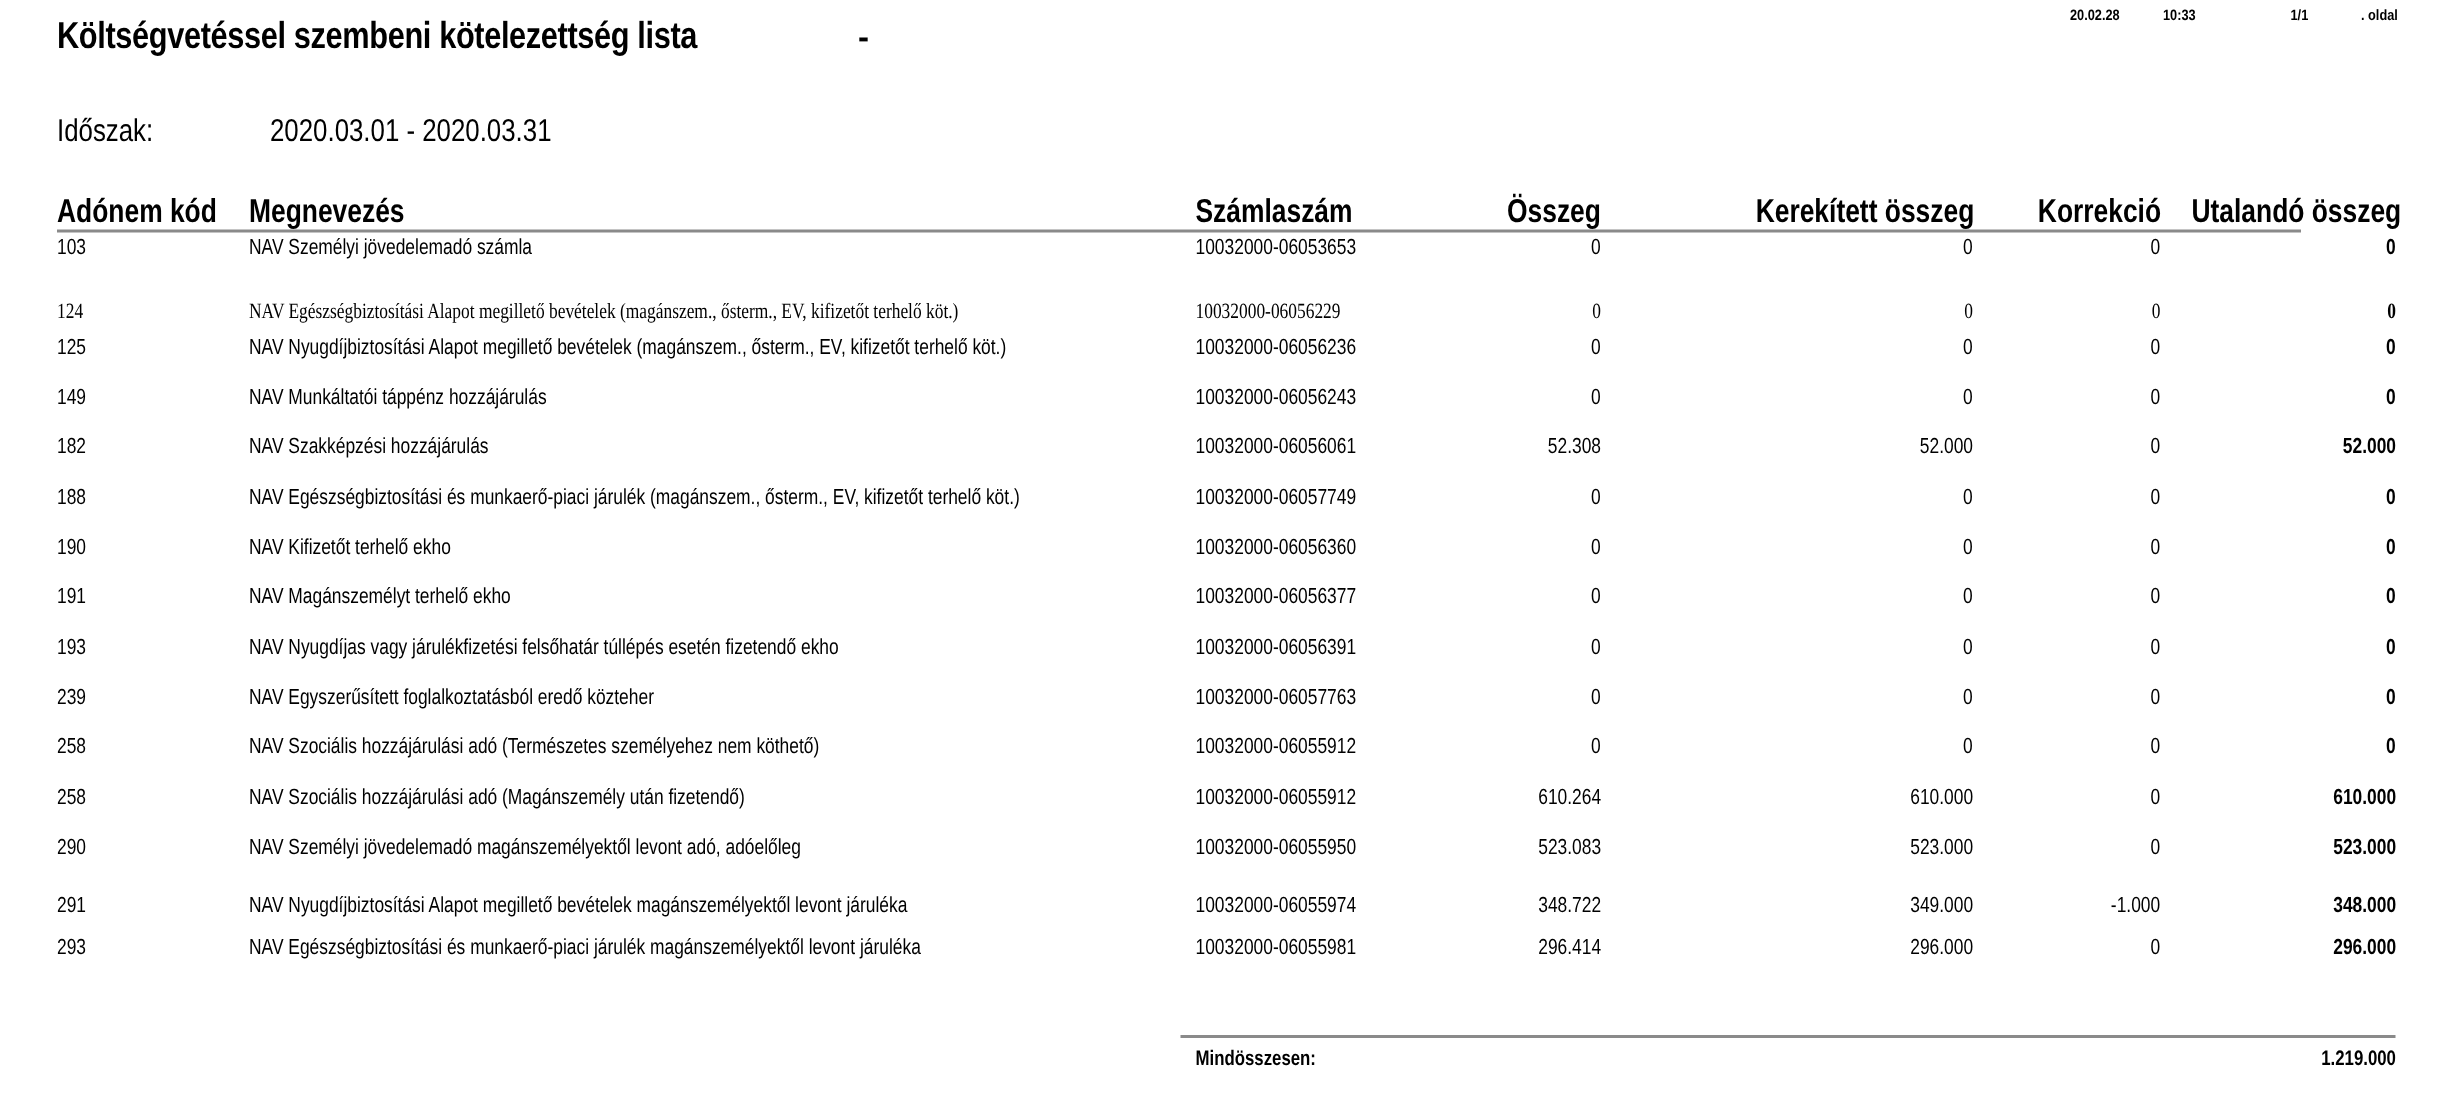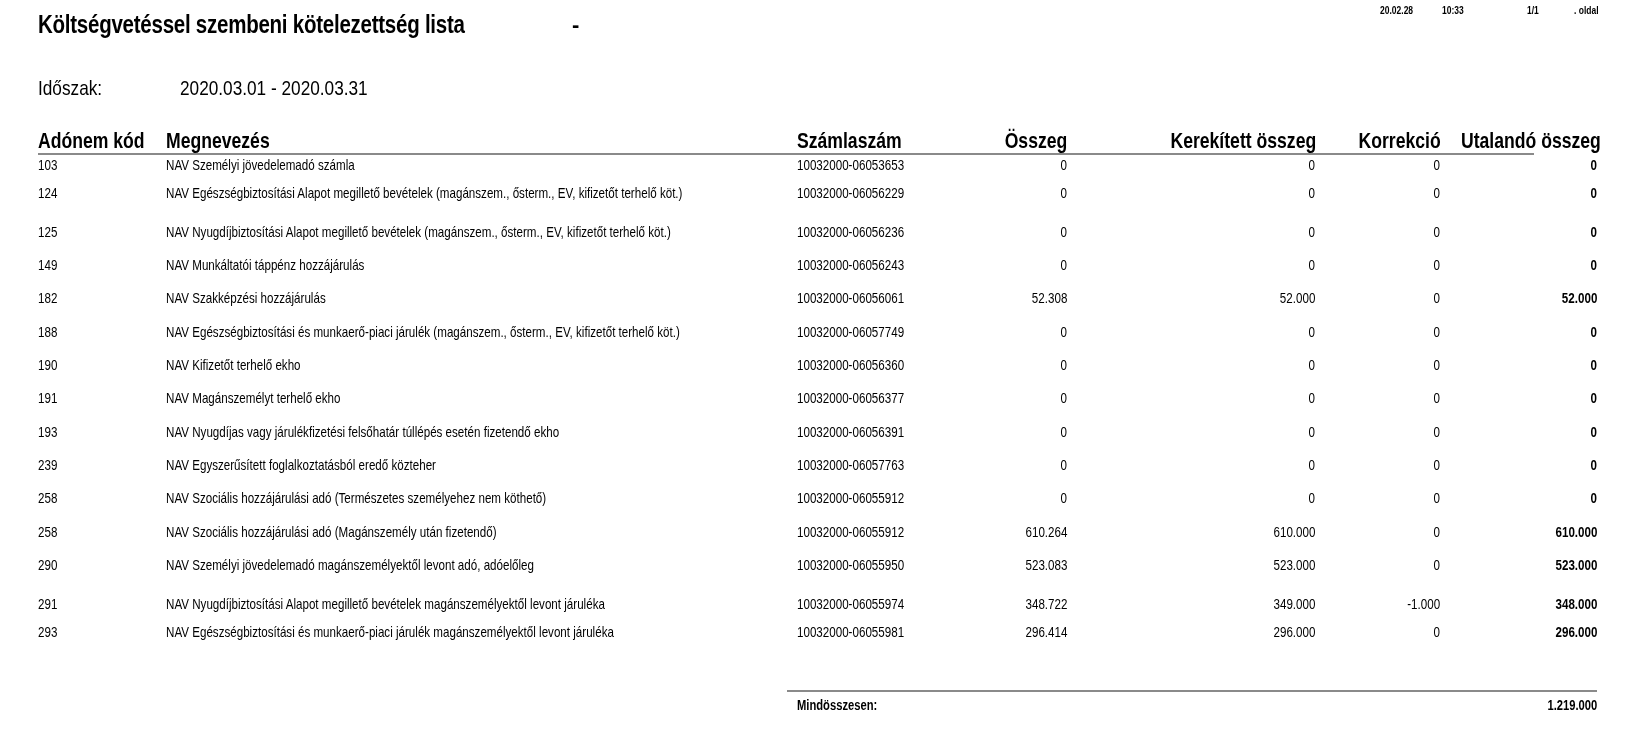--- a/index.html
+++ b/index.html
@@ -76,21 +76,21 @@
   <div id="rows">
       <div class="row" style="top: 157px;">
         <div class="cell l" style="left:38px">103</div>
         <div class="cell l" style="left:166px">NAV Személyi jövedelemadó számla</div>
         <div class="cell l" style="left:797px">10032000-06053653</div>
         <div class="cell r" style="right:562px">0</div>
         <div class="cell r" style="right:314px">0</div>
         <div class="cell r" style="right:189px">0</div>
         <div class="cell r bold" style="right:32px">0</div>
       </div>
-      <div class="row" style="top: 185px;">
+      <div class="row" style="top: 200px; font-family: Liberation Serif, serif;">
         <div class="cell l" style="left:38px">124</div>
         <div class="cell l" style="left:166px">NAV Egészségbiztosítási Alapot megillető bevételek (magánszem., ősterm., EV, kifizetőt terhelő köt.)</div>
         <div class="cell l" style="left:797px">10032000-06056229</div>
         <div class="cell r" style="right:562px">0</div>
         <div class="cell r" style="right:314px">0</div>
         <div class="cell r" style="right:189px">0</div>
         <div class="cell r bold" style="right:32px">0</div>
       </div>
       <div class="row" style="top: 224px;">
         <div class="cell l" style="left:38px">125</div>

